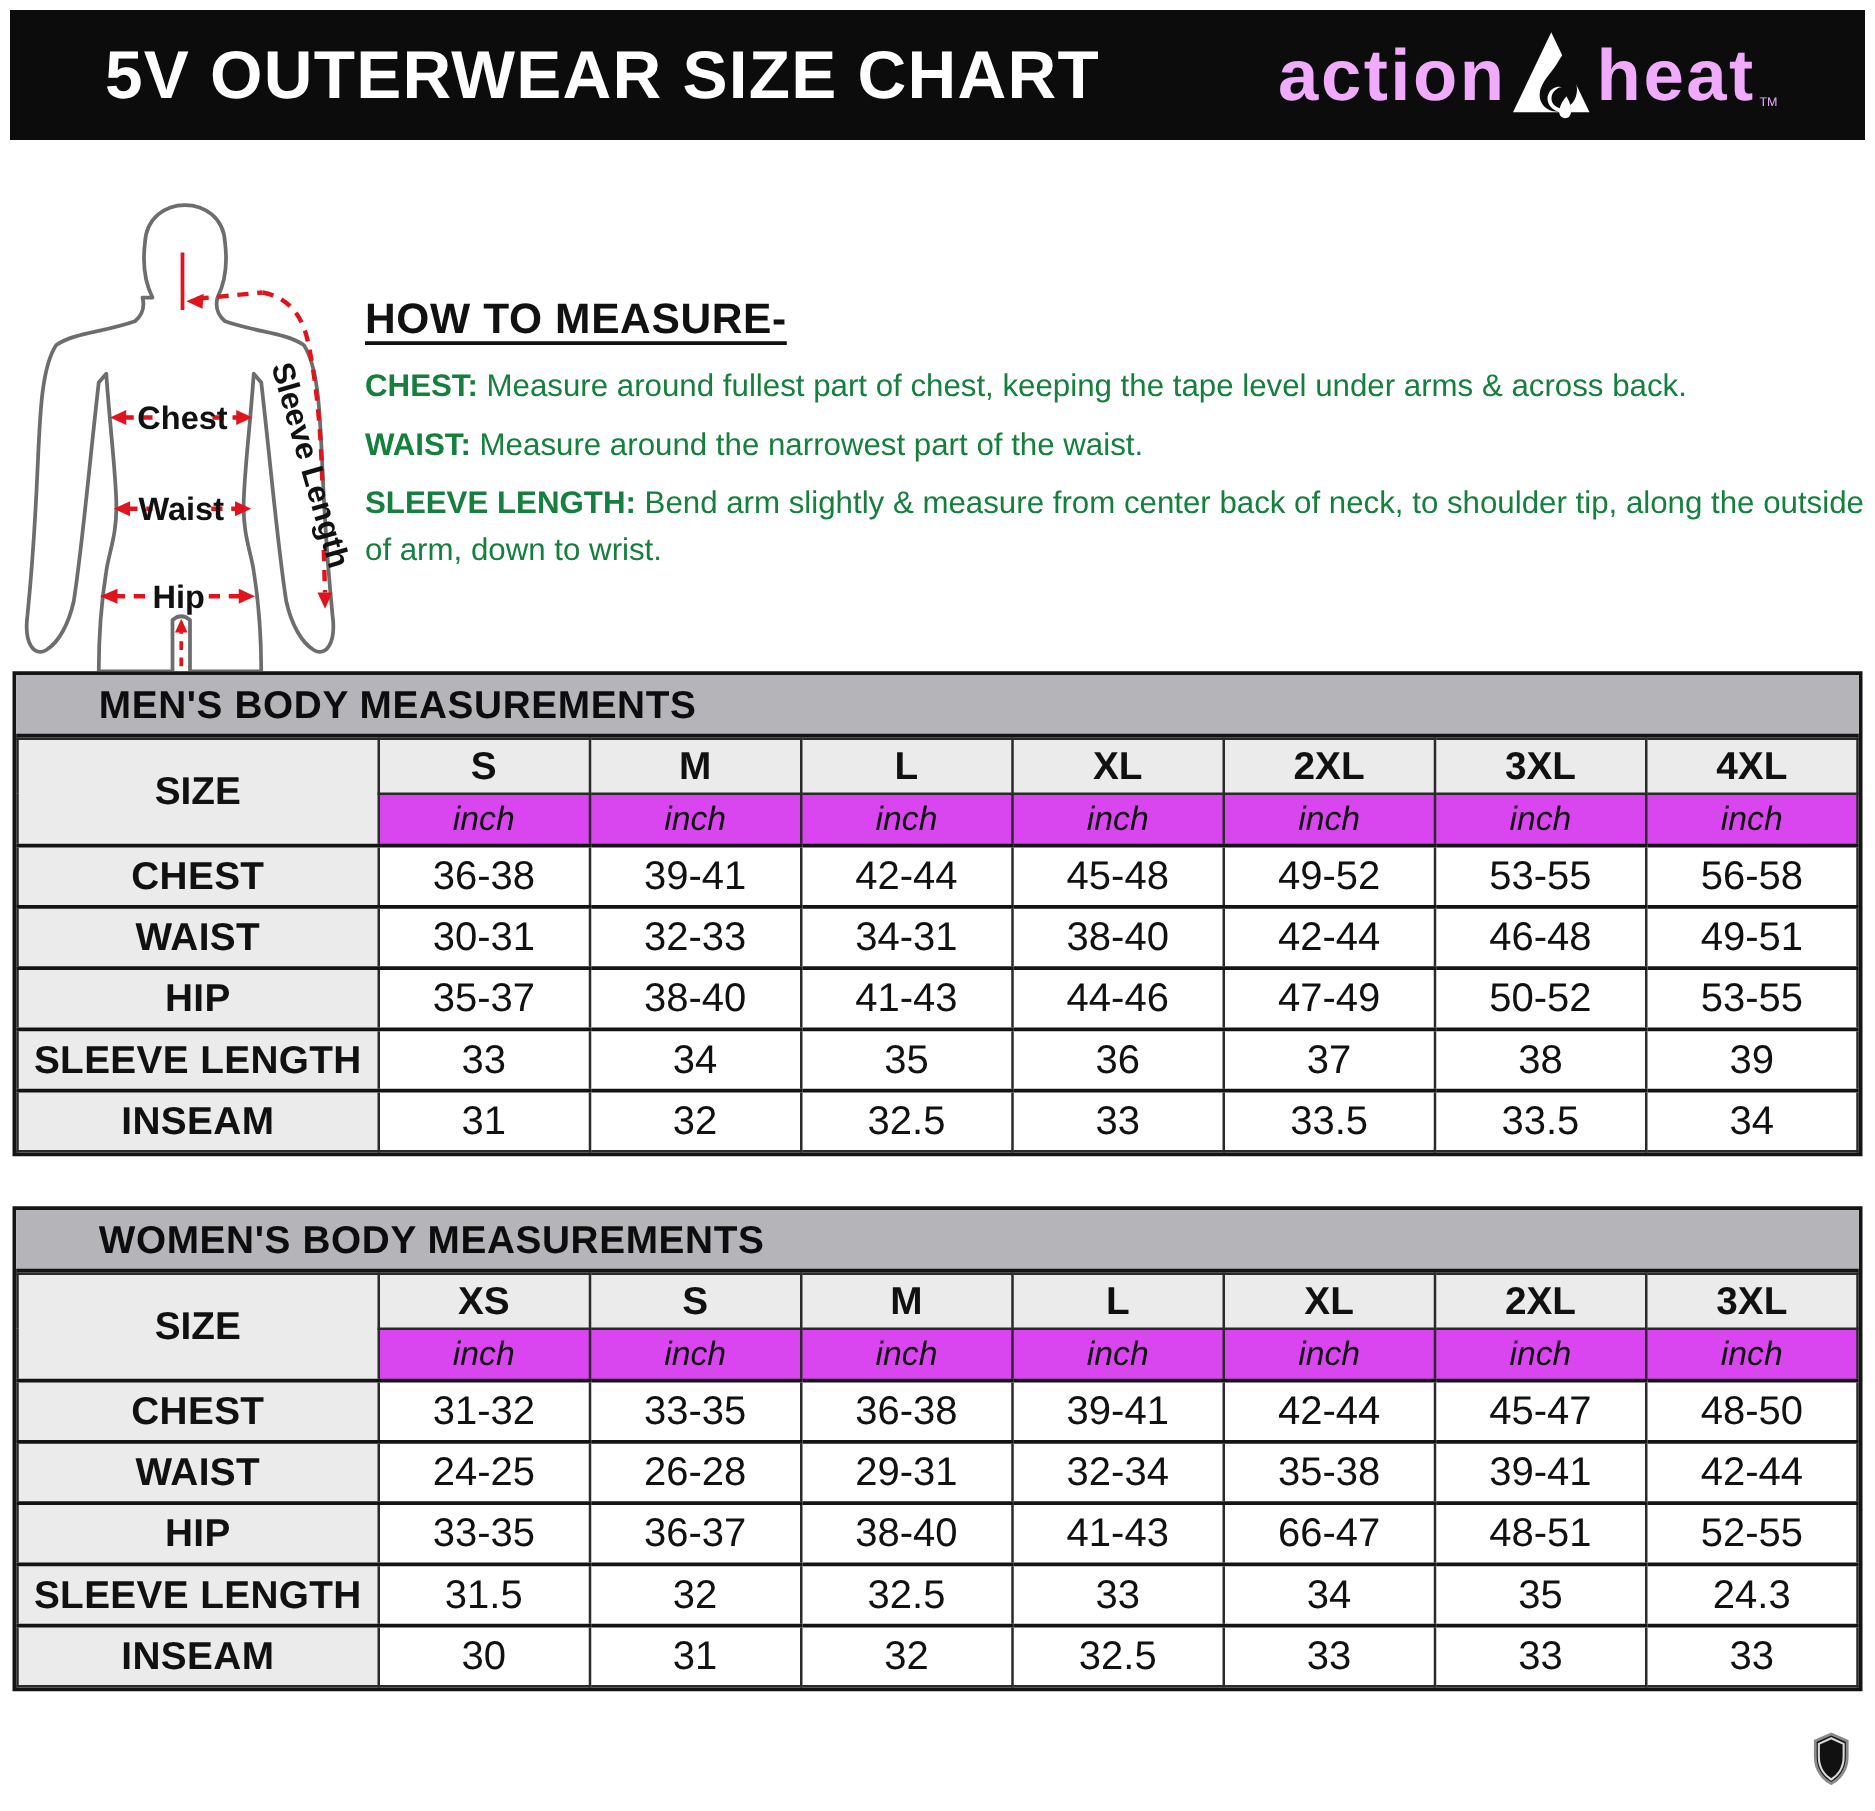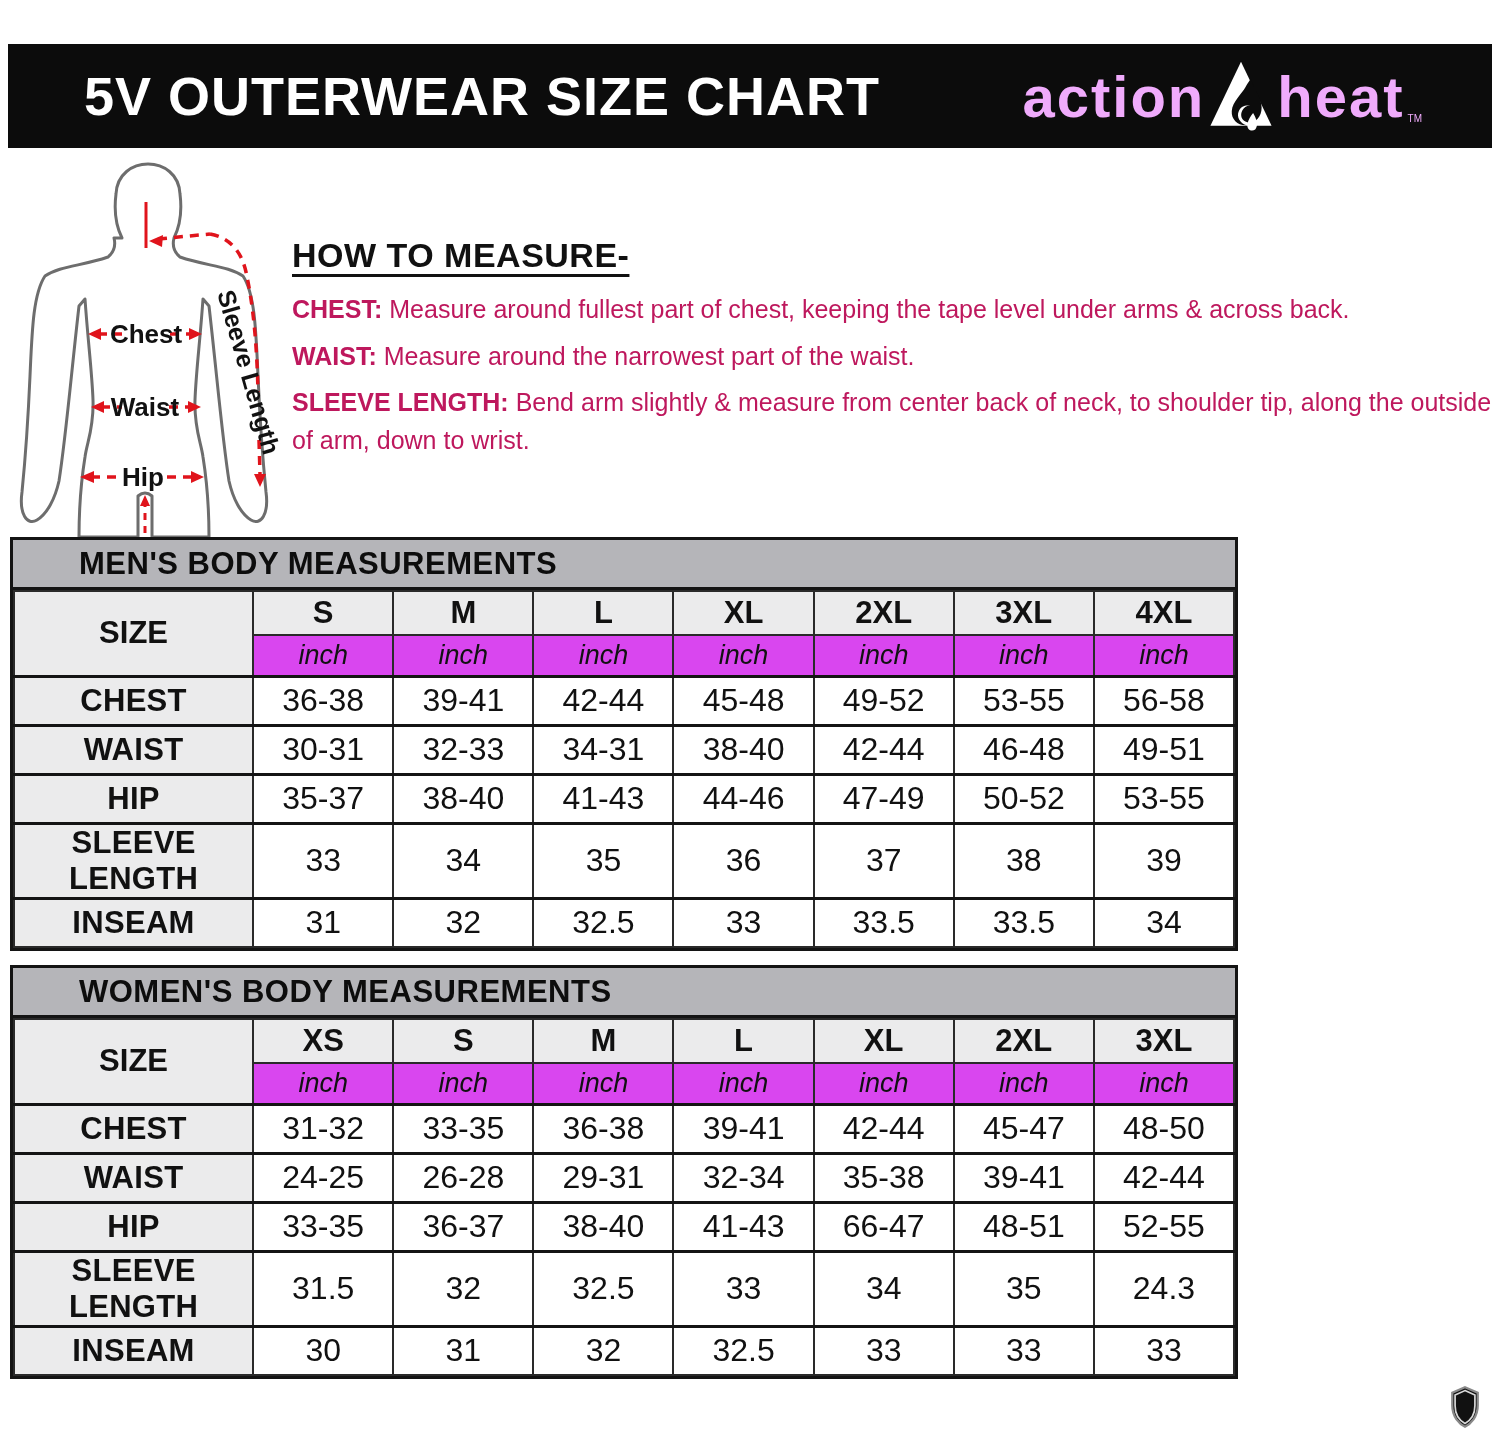--- a/index.html
+++ b/index.html
@@ -7,48 +7,48 @@
   body {
     width:1500px; height:1449px; background:#ffffff;
     font-family:"Liberation Sans", sans-serif; color:#111;
     position:relative; overflow:hidden;
   }
   .page { position:absolute; inset:0; }
 
   
   .topbar {
     position:absolute; left:8px; right:8px; top:8px; height:104px;
-    background:#0c0c0c; display:flex; align-items:center;margin-top:36px;
+    background:#0c0c0c; display:flex; align-items:center;
   }
   .topbar h1 {
     margin:0 0 0 76px; color:#fff; font-size:54px; font-weight:bold;
     letter-spacing:1px; white-space:nowrap;
   }
   .brand {
     margin-left:auto; margin-right:70px; display:flex; align-items:center;
     color:#f0abfc; font-size:58px; font-weight:bold; letter-spacing:2px;
   }
   .brand .flame-svg { width:64px; height:80px; margin:0 4px; }
   .brand .tm { font-size:10px; font-weight:normal; align-self:flex-end; margin:0 0 12px 3px; letter-spacing:0; }
 
   
   .howto { position:absolute; left:292px; top:236px; width:1200px; }
   .howto h2 {
     margin:0 0 16px 0; font-size:34px; font-weight:bold; display:inline-block;
     text-decoration:underline; text-underline-offset:7px; letter-spacing:0.5px;
   }
-  .howto p { margin:0 0 9px 0; font-size:25px; line-height:1.5; color:#be185d; }
+  .howto p { margin:0 0 9px 0; font-size:25px; line-height:1.5; color:#15803d; }
   .howto b { font-weight:bold; }
 
   
   .figure-svg { position:absolute; left:10px; top:140px; width:280px; height:397px; }
 
   
   .size-table-wrap {
-    position:absolute; left:10px; width:1228px;
+    position:absolute; left:10px; width:1480px;
     border:3px solid #141414; background:#fff;
   }
   #mens-table-slot   { top:537px; }
   #womens-table-slot { top:965px; }
   .table-title {
     background:#b5b5b9; height:50px; display:flex; align-items:center;
     padding-left:66px; font-size:31px; font-weight:bold; color:#0d0d0d;
     border-bottom:3px solid #141414; letter-spacing:0.5px;
   }
   table.size { border-collapse:collapse; width:100%; table-layout:fixed; }

